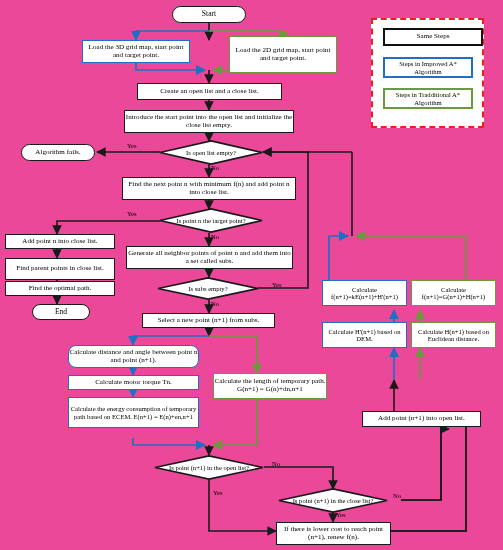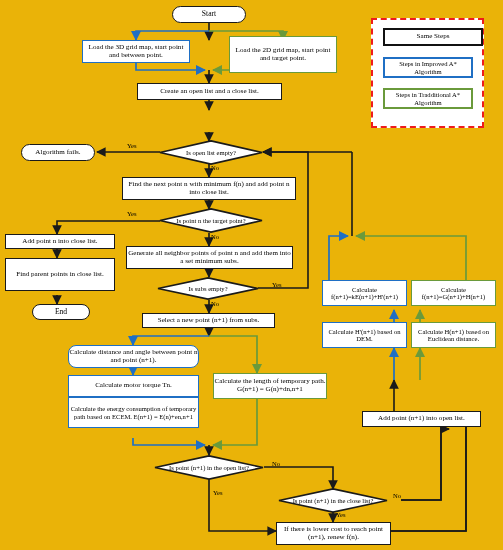--- a/index.html
+++ b/index.html
@@ -1,17 +1,17 @@
 <!DOCTYPE html>
 <html><head>
 <meta charset="utf-8">
 <style>
   html,body{margin:0;padding:0;background:#ffffff;}
   body{width:503px;height:550px;font-family:"Liberation Serif",serif;}
-  #chart{position:relative;width:503px;height:550px;overflow:hidden;background:#eab308;}
+  #chart{position:relative;width:503px;height:550px;overflow:hidden;background:#ec4899;}
   svg#wires{position:absolute;left:0;top:0;width:503px;height:550px;}
   .node{position:absolute;box-sizing:border-box;display:flex;align-items:center;justify-content:center;
         text-align:center;background:#fff;line-height:1.12;z-index:3;}
   .proc{border:1.6px solid #1a1a1a;}
   .proc.blue{border:1.7px solid #1f6fc4;}
   .proc.green{border:1.7px solid #6a9a3b;}
   .term{border:1.6px solid #1a1a1a;border-radius:999px;}
   .legendbox{position:absolute;box-sizing:border-box;border:2px dashed #ee1c1c;background:#fff;z-index:2;}
   .lg-item{position:absolute;box-sizing:border-box;display:flex;align-items:center;justify-content:center;
            text-align:center;background:#fff;z-index:3;line-height:1.12;}
@@ -124,31 +124,34 @@
       <path d="M420,326 L420,310" marker-end="url(#agr)"></path>
       <path d="M466,280 L466,236 L356,236" marker-end="url(#agr)"></path>
     </g>
   </svg>
 
   <div class="node term t75" style="left:172px;top:6px;width:74px;height:17px;">
     <span>Start</span>
   </div>
 
   <div class="node proc blue t7" style="left:82px;top:40px;width:108px;height:23px;">
-    <span>Load the 3D grid map, start point and between point.</span>
+    <span>Load the 3D grid map, start point and target point.</span>
   </div>
 
   <div class="node proc green t7" style="left:229px;top:36px;width:108px;height:37px;">
     <span>Load the 2D grid map, start point and target point.</span>
   </div>
 
   <div class="node proc t7" style="left:137px;top:83px;width:145px;height:17px;">
     <span>Create an open list and a close list.</span>
   </div>
 
+  <div class="node proc t7" style="left:124px;top:110px;width:170px;height:23px;">
+    <span>Introduce the start point into the open list and initialize the close list empty.</span>
+  </div>
 
   <div class="dec" style="left:159px;top:140px;width:104px;height:25px;">
     <svg width="104" height="25" viewBox="0 0 104 25">
       <polygon points="52,0.9 103,12.5 52,24.1 1,12.5" fill="#fff" stroke="#1a1a1a" stroke-width="1.6"></polygon>
     </svg>
     <div class="lbl t65">Is open list empty?</div>
   </div>
 
   <div class="node term t7" style="left:21px;top:144px;width:74px;height:17px;">
     <span>Algorithm fails.</span>
@@ -162,49 +165,52 @@
     <svg width="104" height="25" viewBox="0 0 104 25">
       <polygon points="52,0.9 103,12.5 52,24.1 1,12.5" fill="#fff" stroke="#1a1a1a" stroke-width="1.6"></polygon>
     </svg>
     <div class="lbl t65">Is point n the target point?</div>
   </div>
 
   <div class="node proc t7" style="left:5px;top:234px;width:110px;height:15px;">
     <span>Add point n into close list.</span>
   </div>
 
-  <div class="node proc t7" style="left:5px;top:258px;width:110px;height:33px;">
+  <div class="node proc t7" style="left:5px;top:258px;width:110px;height:22px;">
     <span>Find parent points in close list.</span>
   </div>
 
+  <div class="node proc t7" style="left:5px;top:281px;width:110px;height:15px;">
+    <span>Find the optimal path.</span>
+  </div>
 
   <div class="node term t75" style="left:32px;top:304px;width:58px;height:16px;">
     <span>End</span>
   </div>
 
   <div class="node proc t7" style="left:126px;top:246px;width:167px;height:23px;">
-    <span>Generate all neighbor points of point n and add them into a set minimum subs.</span>
+    <span>Generate all neighbor points of point n and add them into a set called subs.</span>
   </div>
 
   <div class="dec" style="left:157px;top:277px;width:102px;height:23px;">
     <svg width="102" height="23" viewBox="0 0 102 23">
       <polygon points="51,0.9 101,11.5 51,22.1 1,11.5" fill="#fff" stroke="#1a1a1a" stroke-width="1.6"></polygon>
     </svg>
     <div class="lbl t65">Is subs empty?</div>
   </div>
 
   <div class="node proc t7" style="left:142px;top:313px;width:133px;height:15px;">
     <span>Select a new point (n+1) from subs.</span>
   </div>
 
   <div class="node proc blue t7" style="left:68px;top:345px;width:131px;height:23px;border-radius:8px;">
     <span>Calculate distance and angle between point n and point (n+1).</span>
   </div>
 
-  <div class="node proc blue t7" style="left:68px;top:375px;width:131px;height:22px;">
+  <div class="node proc blue t7" style="left:68px;top:375px;width:131px;height:15px;">
     <span>Calculate motor torque Tn.</span>
   </div>
 
   <div class="node proc blue t65" style="left:68px;top:397px;width:131px;height:31px;">
     <span>Calculate the energy consumption of temporary path based on ECEM. E(n+1) = E(n)+en,n+1</span>
   </div>
 
   <div class="node proc green t7" style="left:213px;top:373px;width:114px;height:26px;">
     <span>Calculate the length of temporary path. G(n+1) = G(n)+dn,n+1</span>
   </div>

